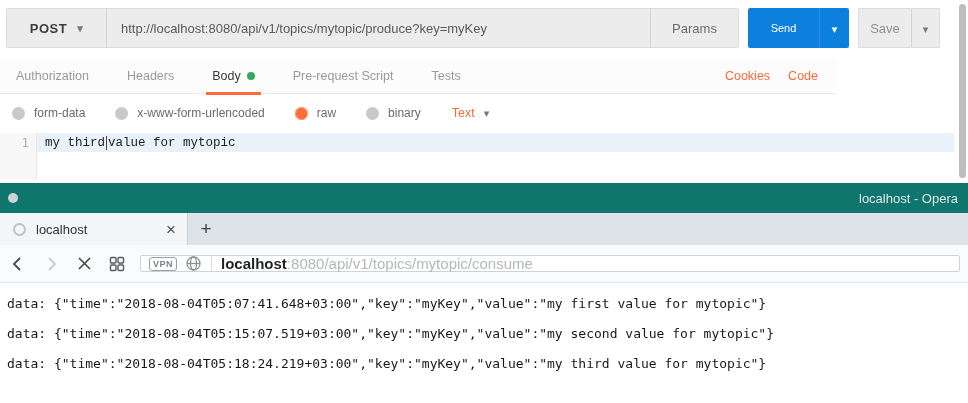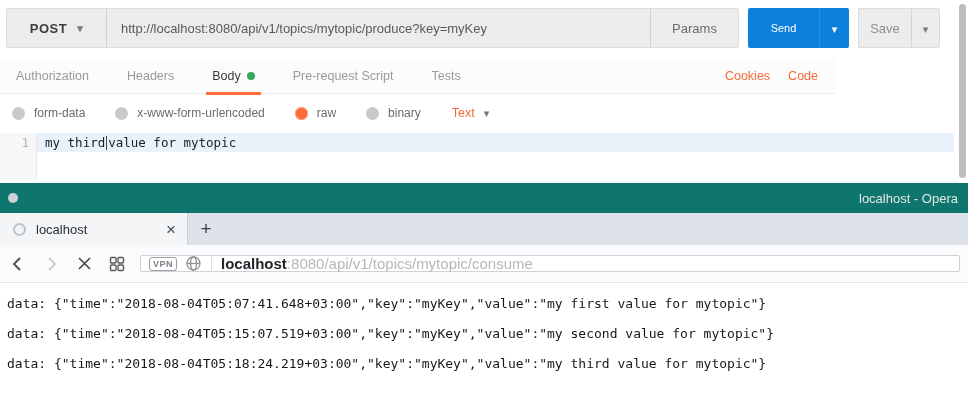--- a/index.html
+++ b/index.html
@@ -46,21 +46,21 @@
   .radio-item.selected .radio-dot { background:#ff6c37; box-shadow:inset 0 0 0 1px #ffa382; }
   .radio-label { color:#6b6b6b; font-size:12px; }
   .fmt-select { display:flex; align-items:center; gap:9px; margin-left:13px; cursor:pointer; }
   .fmt-select .fmt-label { color:#f26b3a; font-size:12.5px; }
 
   .editor { position:absolute; left:0; top:133px; width:954px; height:46px; display:flex;
             font-family:"DejaVu Sans Mono","Liberation Mono",monospace; font-size:12.5px; }
   .gutter { width:37px; background:#f7f7f7; border-right:1px solid #e6e6e6; color:#b3b3b3;
             text-align:right; padding:2px 7px 0 0; }
   .ed-body { flex:1; }
-  .ed-line { height:19px; background:#e9f2fb; display:flex; align-items:center; padding:0 0 0 8px; color:#222; }
+  .ed-line { height:19px; background:#e9f2fb; display:flex; align-items:center; padding:0 0 0 8px; color:#222;font-family:Liberation Mono, monospace; }
   .ed-caret { display:inline-block; width:1px; height:14px; background:#444; margin:0 1px; }
   .pm-scrollbar { position:absolute; right:2px; top:4px; width:7px; height:174px; background:#bdbdbd; border-radius:4px; }
 
   
   .opera-titlebar { position:absolute; left:0; top:183px; width:968px; height:30px; background:#0f766e;
                     display:flex; align-items:center; }
   .tb-dot { width:10px; height:10px; border-radius:50%; background:#ccd2d6; margin-left:8px; }
   .tb-spacer { flex:1; }
   .tb-title { color:#e3e7ea; font-size:13px; margin-right:10px; }
 

